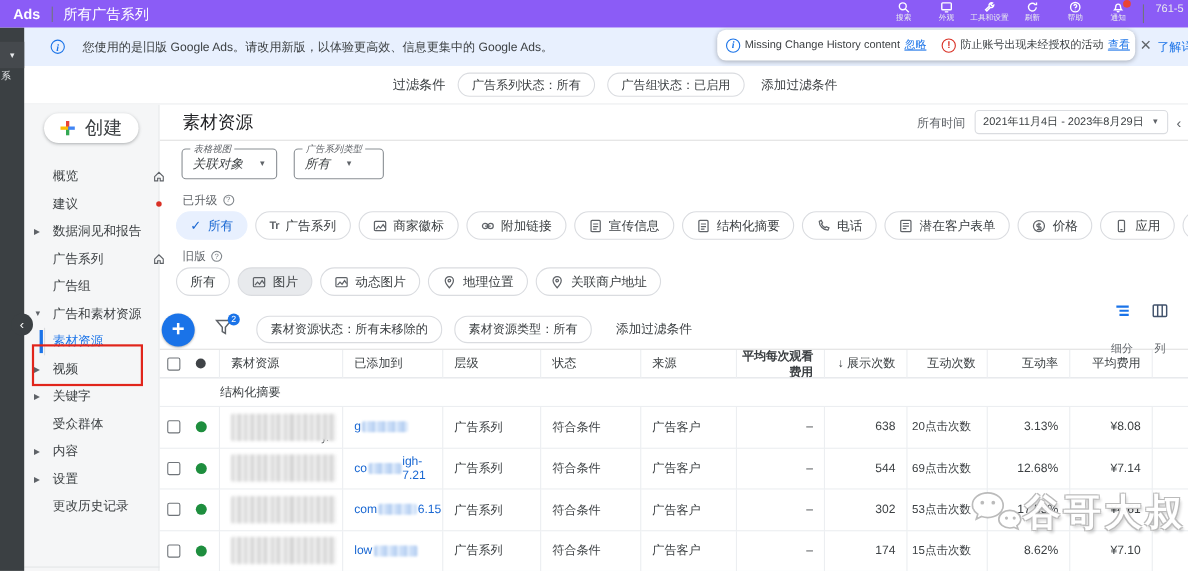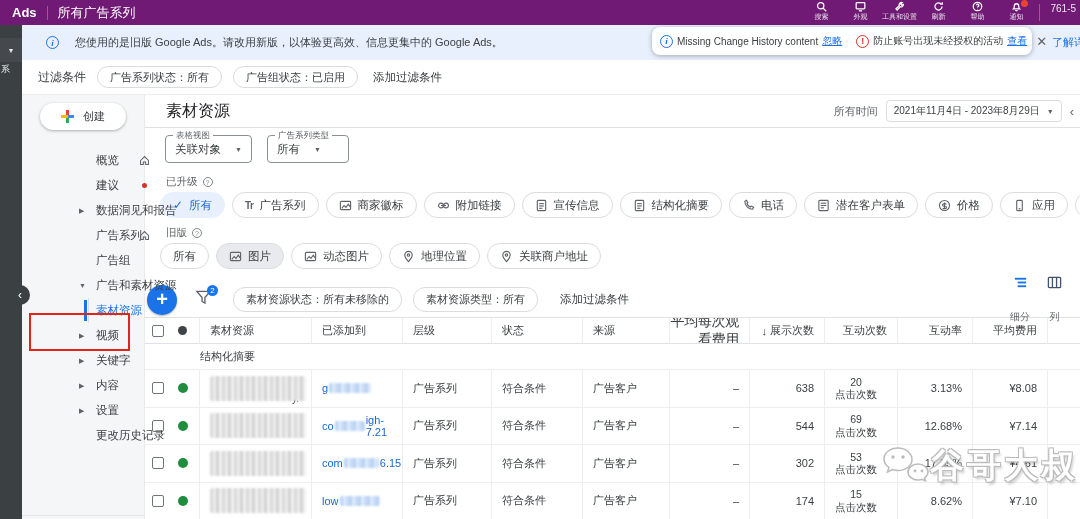--- a/index.html
+++ b/index.html
@@ -1,20 +1,20 @@
 <!DOCTYPE html>
 <html><head>
 <meta charset="utf-8">
 <style>
   *{margin:0;padding:0;box-sizing:border-box;}
   html,body{width:1080px;height:519px;overflow:hidden;}
   body{position:relative;background:#fff;font-family:"Liberation Sans","DejaVu Sans",sans-serif;color:#3c4043;}
 
   
-  .topbar{position:absolute;left:0;top:0;width:1080px;height:25px;background:#701a75;display:flex;align-items:center;z-index:30;}
+  .topbar{position:absolute;left:0;top:0;width:1080px;height:25px;background:#8b5cf6;display:flex;align-items:center;z-index:30;}
   .tb-brand{color:#fff;font-weight:bold;font-size:13px;margin-left:12px;}
   .tb-sep{width:1px;height:14px;background:#70757a;margin:0 10px;}
   .tb-title{color:#fff;font-size:13px;}
   .tb-nav{position:absolute;right:44px;top:0;height:25px;display:flex;}
   .tb-item{width:39px;height:25px;display:flex;flex-direction:column;align-items:center;justify-content:flex-start;cursor:pointer;position:relative;padding-top:1px;}
   .tb-item svg{width:11px;height:11px;stroke:#fff;fill:none;stroke-width:1.6;}
   .tb-item span{font-size:7px;color:#e8eaed;line-height:7px;margin-top:1px;text-align:center;white-space:normal;}
   .tb-badge{position:absolute;top:0;right:8px;width:7px;height:7px;border-radius:50%;background:#ea4335;}
   .tb-acct-sep{position:absolute;right:40px;top:4px;width:1px;height:17px;background:#70757a;}
   .tb-acct{position:absolute;right:4px;top:3px;color:#e8eaed;font-size:10px;}
@@ -34,36 +34,36 @@
 
   
   .toast{position:absolute;left:652px;top:27px;width:380px;height:28px;background:#fff;border-radius:8px;box-shadow:0 1px 5px rgba(0,0,0,.3);display:flex;align-items:center;z-index:40;padding:0 8px;white-space:nowrap;}
   .toast .txt{font-size:10px;color:#3c4043;margin:0 4px;}
   .toast a{font-size:10px;color:#1a73e8;text-decoration:underline;cursor:pointer;}
   .toast-div{width:1px;height:28px;background:#dadce0;margin:0 7px;}
   .warn-circ{width:13px;height:13px;border-radius:50%;border:1.4px solid #d93025;color:#d93025;font-size:9px;font-weight:bold;display:flex;align-items:center;justify-content:center;flex:none;}
   .toast-x{margin-left:9px;color:#5f6368;font-size:13px;cursor:pointer;}
 
   
-  .filterrow{position:absolute;left:22px;top:60px;width:1058px;height:35px;background:#fff;border-bottom:1px solid #ebedef;display:flex;align-items:center;z-index:4;}
+  .filterrow{position:absolute;left:22px;top:60px;width:1058px;height:35px;background:#fff;border-bottom:1px solid #ebedef;display:flex;align-items:center;z-index:4;justify-content:center;}
   .filterrow .flabel{font-size:12px;margin-left:16px;}
   .pill{height:22px;border:1px solid #dadce0;border-radius:12px;display:inline-flex;align-items:center;padding:0 12px;font-size:11px;color:#3c4043;margin-left:11px;cursor:pointer;background:#fff;white-space:nowrap;}
   .addtxt{font-size:11.5px;margin-left:15px;cursor:pointer;}
 
   
   .sidebar{position:absolute;left:22px;top:95px;width:123px;height:424px;background:#f5f6f7;border-right:1px solid #e8eaec;z-index:3;}
   .create-btn{position:absolute;left:18px;top:8px;width:86px;height:27px;background:#fff;border-radius:14px;box-shadow:0 1px 3px rgba(60,64,67,.4);display:flex;align-items:center;justify-content:center;gap:9px;cursor:pointer;}
-  .create-btn .lbl{font-size:11px;color:#3c4043;}
+  .create-btn .lbl{font-size:17px;color:#3c4043;}
   .gplus{position:relative;width:13px;height:13px;}
   .gplus i{position:absolute;display:block;}
   .gplus .a1{left:5px;top:0;width:3px;height:7px;background:#ea4335;}
   .gplus .a2{left:5px;top:6.5px;width:3px;height:6.5px;background:#34a853;}
   .gplus .a3{left:0;top:5px;width:7px;height:3px;background:#fbbc04;}
   .gplus .a4{left:6.5px;top:5px;width:6.5px;height:3px;background:#4285f4;}
-  .snav{position:absolute;left:0;top:53px;width:139px;padding-left:48px;}
+  .snav{position:absolute;left:0;top:53px;width:139px;}
   .sitem{position:relative;height:25px;display:flex;align-items:center;padding-left:26px;font-size:11.5px;color:#3c4043;cursor:pointer;white-space:nowrap;}
   .sitem .lead{position:absolute;left:9px;font-size:7px;color:#5f6368;}
   .sitem .home{position:absolute;right:11px;width:11px;height:11px;stroke:#5f6368;fill:none;stroke-width:1.3;}
   .sitem .rdot{position:absolute;right:14px;width:5px;height:5px;border-radius:50%;background:#d93025;}
   .sitem.sub::before{content:"";position:absolute;left:18px;top:0;bottom:0;width:1px;background:#dadce0;}
   .sitem.sel{color:#1a73e8;}
   .sitem.sel::before{background:#dadce0;}
   .sitem.sel::after{content:"";position:absolute;left:14px;top:2px;bottom:2px;width:3px;background:#1a73e8;}
   .sfoot{position:absolute;left:0;top:420px;width:123px;height:21px;border-top:1px solid #e3e5e7;display:flex;align-items:center;padding-left:10px;font-size:11px;color:#5f6368;}
   .redbox{position:absolute;left:29px;top:313px;width:101px;height:38px;border:2px solid #e1251b;z-index:25;pointer-events:none;}
@@ -73,21 +73,21 @@
   .mhead{height:33px;border-bottom:1px solid #e0e0e0;display:flex;align-items:center;position:relative;}
   .mtitle{font-size:16px;color:#202124;margin-left:21px;}
   .mhead-right{position:absolute;right:6px;display:flex;align-items:center;gap:8px;}
   .datelabel{font-size:11px;color:#5f6368;}
   .datebox{height:22px;border:1px solid #dadce0;border-radius:4px;display:flex;align-items:center;padding:0 7px;gap:7px;cursor:pointer;}
   .datebox .dtxt{font-size:10px;color:#3c4043;white-space:nowrap;}
   .caret{font-size:7px;color:#5f6368;}
   .chevL{font-size:13px;color:#5f6368;cursor:pointer;}
 
   .selrow{margin:7px 0 0 20px;display:flex;gap:15px;height:28px;}
-  .selbox{position:relative;height:28px;border:1px solid #8a8f94;border-radius:4px;display:flex;align-items:center;padding:0 9px;gap:14px;cursor:pointer;min-width:82px;}
+  .selbox{position:relative;height:28px;border:1px solid #8a8f94;border-radius:4px;display:flex;align-items:center;padding:0 9px;gap:14px;cursor:pointer;min-width:82px;font-style:italic;}
   .selbox .flab{position:absolute;top:-6px;left:7px;background:#fff;padding:0 3px;font-size:8.5px;color:#5f6368;}
   .selbox .val{font-size:11.5px;color:#3c4043;white-space:nowrap;}
 
   .seclabel{margin:13px 0 0 21px;font-size:10.5px;color:#5f6368;display:flex;align-items:center;gap:5px;height:12px;}
   .qcirc{width:10px;height:10px;border-radius:50%;border:1px solid #80868b;color:#80868b;font-size:7px;display:flex;align-items:center;justify-content:center;}
   .chiprow{margin:4px 0 0 15px;display:flex;gap:7px;height:26px;}
   .chip{height:26px;border:1px solid #dadce0;border-radius:14px;background:#fff;display:inline-flex;align-items:center;gap:6px;padding:0 12px;font-size:11.5px;color:#3c4043;cursor:pointer;white-space:nowrap;}
   .chip svg{width:13px;height:13px;stroke:#5f6368;fill:none;stroke-width:1.2;}
   .chip .tt{font-size:10px;font-weight:bold;color:#5f6368;letter-spacing:-0.5px;}
   .chip.selblue{background:#e8f0fe;border-color:#e8f0fe;color:#1967d2;}
@@ -111,30 +111,30 @@
   .trow>div{border-right:1px solid #eceef1;border-bottom:1px solid #eceef1;display:flex;align-items:center;overflow:hidden;}
   .trow>div:last-child{border-right:none;}
   .thead{height:26px;font-size:11px;color:#3c4043;}
   .thead>div{border-bottom:1px solid #dfe2e6;}
   .cell-check{padding-left:7px;gap:14px;}
   .cbox{width:12px;height:12px;border:1.5px solid #70757a;border-radius:2px;background:#fff;flex:none;cursor:pointer;}
   .hdot{width:9px;height:9px;border-radius:50%;background:#3f4347;flex:none;}
   .gdot{width:10px;height:10px;border-radius:50%;background:#1e8e3e;flex:none;}
   .cl{padding-left:10px;}
   .cr{justify-content:flex-end;padding-right:10px;text-align:right;}
-  .small-h{font-size:14px;letter-spacing:-0.3px;}
+  .small-h{font-size:11px;letter-spacing:-0.3px;font-weight:bold;}
   .grow{height:26px;border-bottom:1px solid #eceef1;display:flex;align-items:center;font-size:11px;}
   .grow span{margin-left:55px;}
   .drow{height:37.5px;font-size:11px;color:#3c4043;}
   .drow .link{color:#1967d2;gap:1px;}
   .mosaic{background:repeating-linear-gradient(90deg,#d9d9d9 0 3px,#ededed 3px 6px,#d2d2d2 6px 9px,#f1f1f1 9px 12px),repeating-linear-gradient(0deg,rgba(0,0,0,.05) 0 3px,rgba(255,255,255,.05) 3px 6px);filter:blur(1.3px);border-radius:2px;flex:none;}
   .nm{width:96px;height:25px;}
   .bluemos{background:repeating-linear-gradient(90deg,#bad2f2 0 3px,#ddeafb 3px 6px,#c8dcf7 6px 9px);filter:blur(1.2px);height:10px;border-radius:2px;display:inline-block;flex:none;}
   .tail{font-size:10px;align-self:flex-end;margin-bottom:3px;margin-left:-14px;color:#3c4043;}
-  .twoline{flex-direction:column;align-items:flex-end;justify-content:center;line-height:12.5px;font-size:10.5px;}
+  .twoline{align-items:flex-end;justify-content:center;line-height:12.5px;font-size:10.5px;}
 
   
   .wm{position:absolute;left:878px;top:442px;display:flex;align-items:center;z-index:50;pointer-events:none;opacity:.97;}
   .wm-text{font-size:34px;font-weight:bold;letter-spacing:3px;color:#fff;text-shadow:-1px -1px 0 #b9b9b9,1px -1px 0 #b9b9b9,-1px 1px 0 #b9b9b9,1px 1px 0 #b9b9b9,2px 3px 3px rgba(0,0,0,.2);white-space:nowrap;}
 </style>
 </head>
 <body>
 
 <div class="topbar">
   <span class="tb-brand">Ads</span>
@@ -260,20 +260,23 @@
     <div class="sitem sub sel">
       <span>素材资源</span>
     </div>
     <div class="sitem">
       <span class="lead">▶</span>
       <span>视频</span>
     </div>
     <div class="sitem">
       <span class="lead">▶</span>
       <span>关键字</span>
+    </div>
+    <div class="sitem">
+      <span>受众群体</span>
     </div>
     <div class="sitem">
       <span class="lead">▶</span>
       <span>内容</span>
     </div>
     <div class="sitem">
       <span class="lead">▶</span>
       <span>设置</span>
     </div>
     <div class="sitem">

